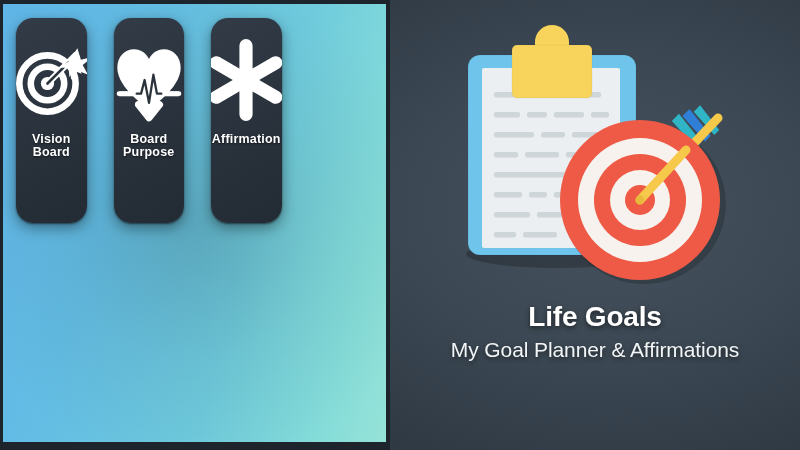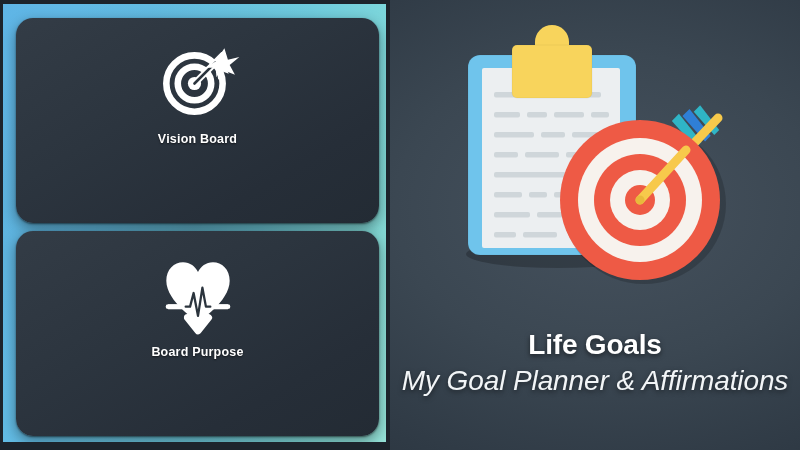--- a/index.html
+++ b/index.html
@@ -39,21 +39,21 @@
     position:absolute; inset:0;
     background:radial-gradient(ellipse 62% 58% at 50% 50%, rgba(0,0,0,0.16) 0%, rgba(0,0,0,0.05) 55%, rgba(255,255,255,0.0) 100%);
     pointer-events:none;
   }
 
   .grid {
     position:absolute;
     left:13px; top:14px;
     width:363px; height:418px;
     display:grid;
-    grid-template-columns:1fr;
+    grid-template-columns:1fr 1fr 1fr 1fr;
     grid-template-rows:1fr 1fr;
     gap:8px 27px;
     z-index:2;
   }
 
   .card {
     position:relative;
     border-radius:17px;
     background:linear-gradient(150deg, #333c46 0%, #2c353f 40%, #262e38 75%, #232b34 100%);
     box-shadow:0 5px 14px rgba(0,0,0,0.40), 0 1px 2px rgba(0,0,0,0.5);
@@ -92,41 +92,40 @@
 
   .art {
     position:absolute;
     left:60px; top:22px;
     width:290px; height:290px;
   }
   .art svg { display:block; width:100%; height:100%; }
 
   .titles {
     position:absolute;
-    left:0; top:330px;
+    left:0; top:302px;
     width:410px;
     text-align:center;
   }
   .app-title {
     color:#ffffff;
     font-size:28px;
     font-weight:bold;
     letter-spacing:-0.2px;
     line-height:1.05;
     text-shadow:0 2px 5px rgba(0,0,0,0.55);
   }
   .app-subtitle {
     margin-top:7px;
     color:#f2f5f7;
-    font-size:28px;
+    font-size:21px;
     font-weight:normal;
     letter-spacing:-0.1px;
     line-height:1.1;
     text-shadow:0 2px 5px rgba(0,0,0,0.5);
-    font-style:italic;
   }
 </style>
 </head>
 <body>
 
 <div id="app">
 
   <div class="panel-wrap">
   <div class="panel">
 
@@ -156,20 +155,32 @@
             <path d="M50 62 L50 92 M38 78 L50 93 L62 78 Z" fill="#ffffff" stroke="#ffffff" stroke-width="8" stroke-linejoin="round"></path>
             <rect x="16" y="63" width="68" height="5.5" fill="#ffffff"></rect>
             <rect x="14" y="62" width="72" height="8" fill="none"></rect>
             <path d="M16 65.5 L36 65.5 L41 65.5 L45 50 L50 76 L55 44 L59 65.5 L84 65.5" fill="none" stroke="#ffffff" stroke-width="5.5" stroke-linejoin="round" stroke-linecap="round"></path>
             <path d="M36 65.5 L41 65.5 L45 50 L50 76 L55 44 L59 65.5 L64 65.5" fill="none" stroke="#2b343d" stroke-width="2.6" stroke-linejoin="round" stroke-linecap="round"></path>
           </svg>
         </span>
         <span class="card-label">Board Purpose</span>
       </div>
 
+      <div class="card">
+        <span class="card-icon">
+          <svg viewBox="0 0 100 100" aria-hidden="true">
+            <g stroke="#ffffff" stroke-width="15" stroke-linecap="round">
+              <line x1="50" y1="11" x2="50" y2="89"></line>
+              <line x1="16.2" y1="30.5" x2="83.8" y2="69.5"></line>
+              <line x1="83.8" y1="30.5" x2="16.2" y2="69.5"></line>
+            </g>
+          </svg>
+        </span>
+        <span class="card-label">Affirmation</span>
+      </div>
 
 
     </div>
   </div>
   </div>
 
   <div class="hero">
 
     <div class="art">
       <svg viewBox="0 0 290 290" aria-hidden="true">

